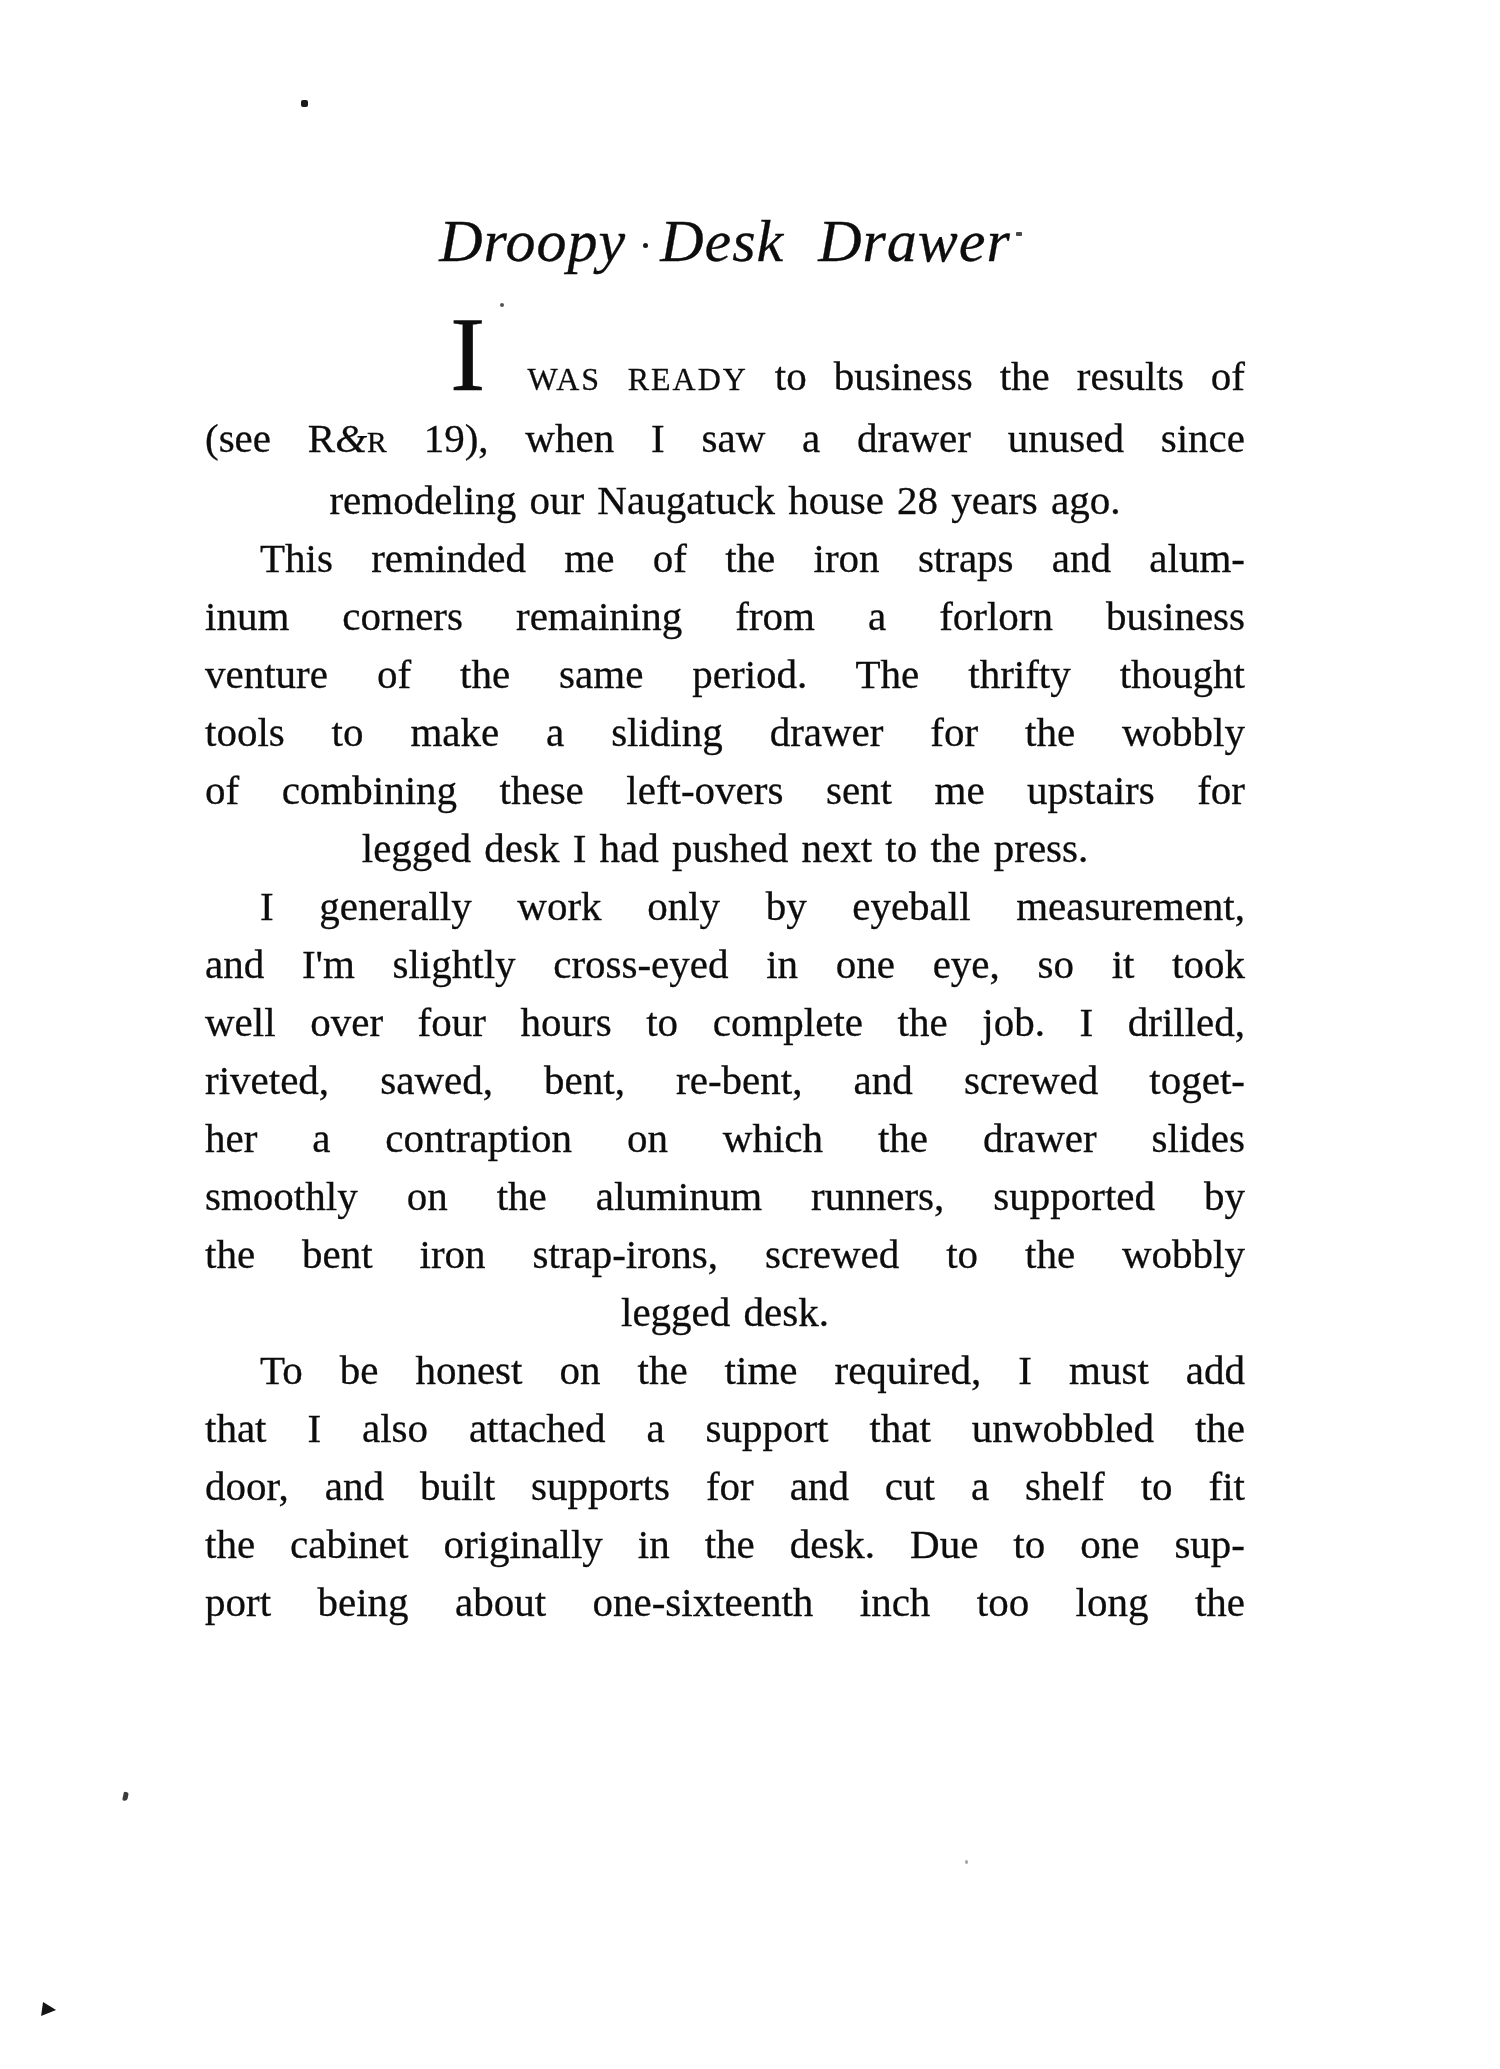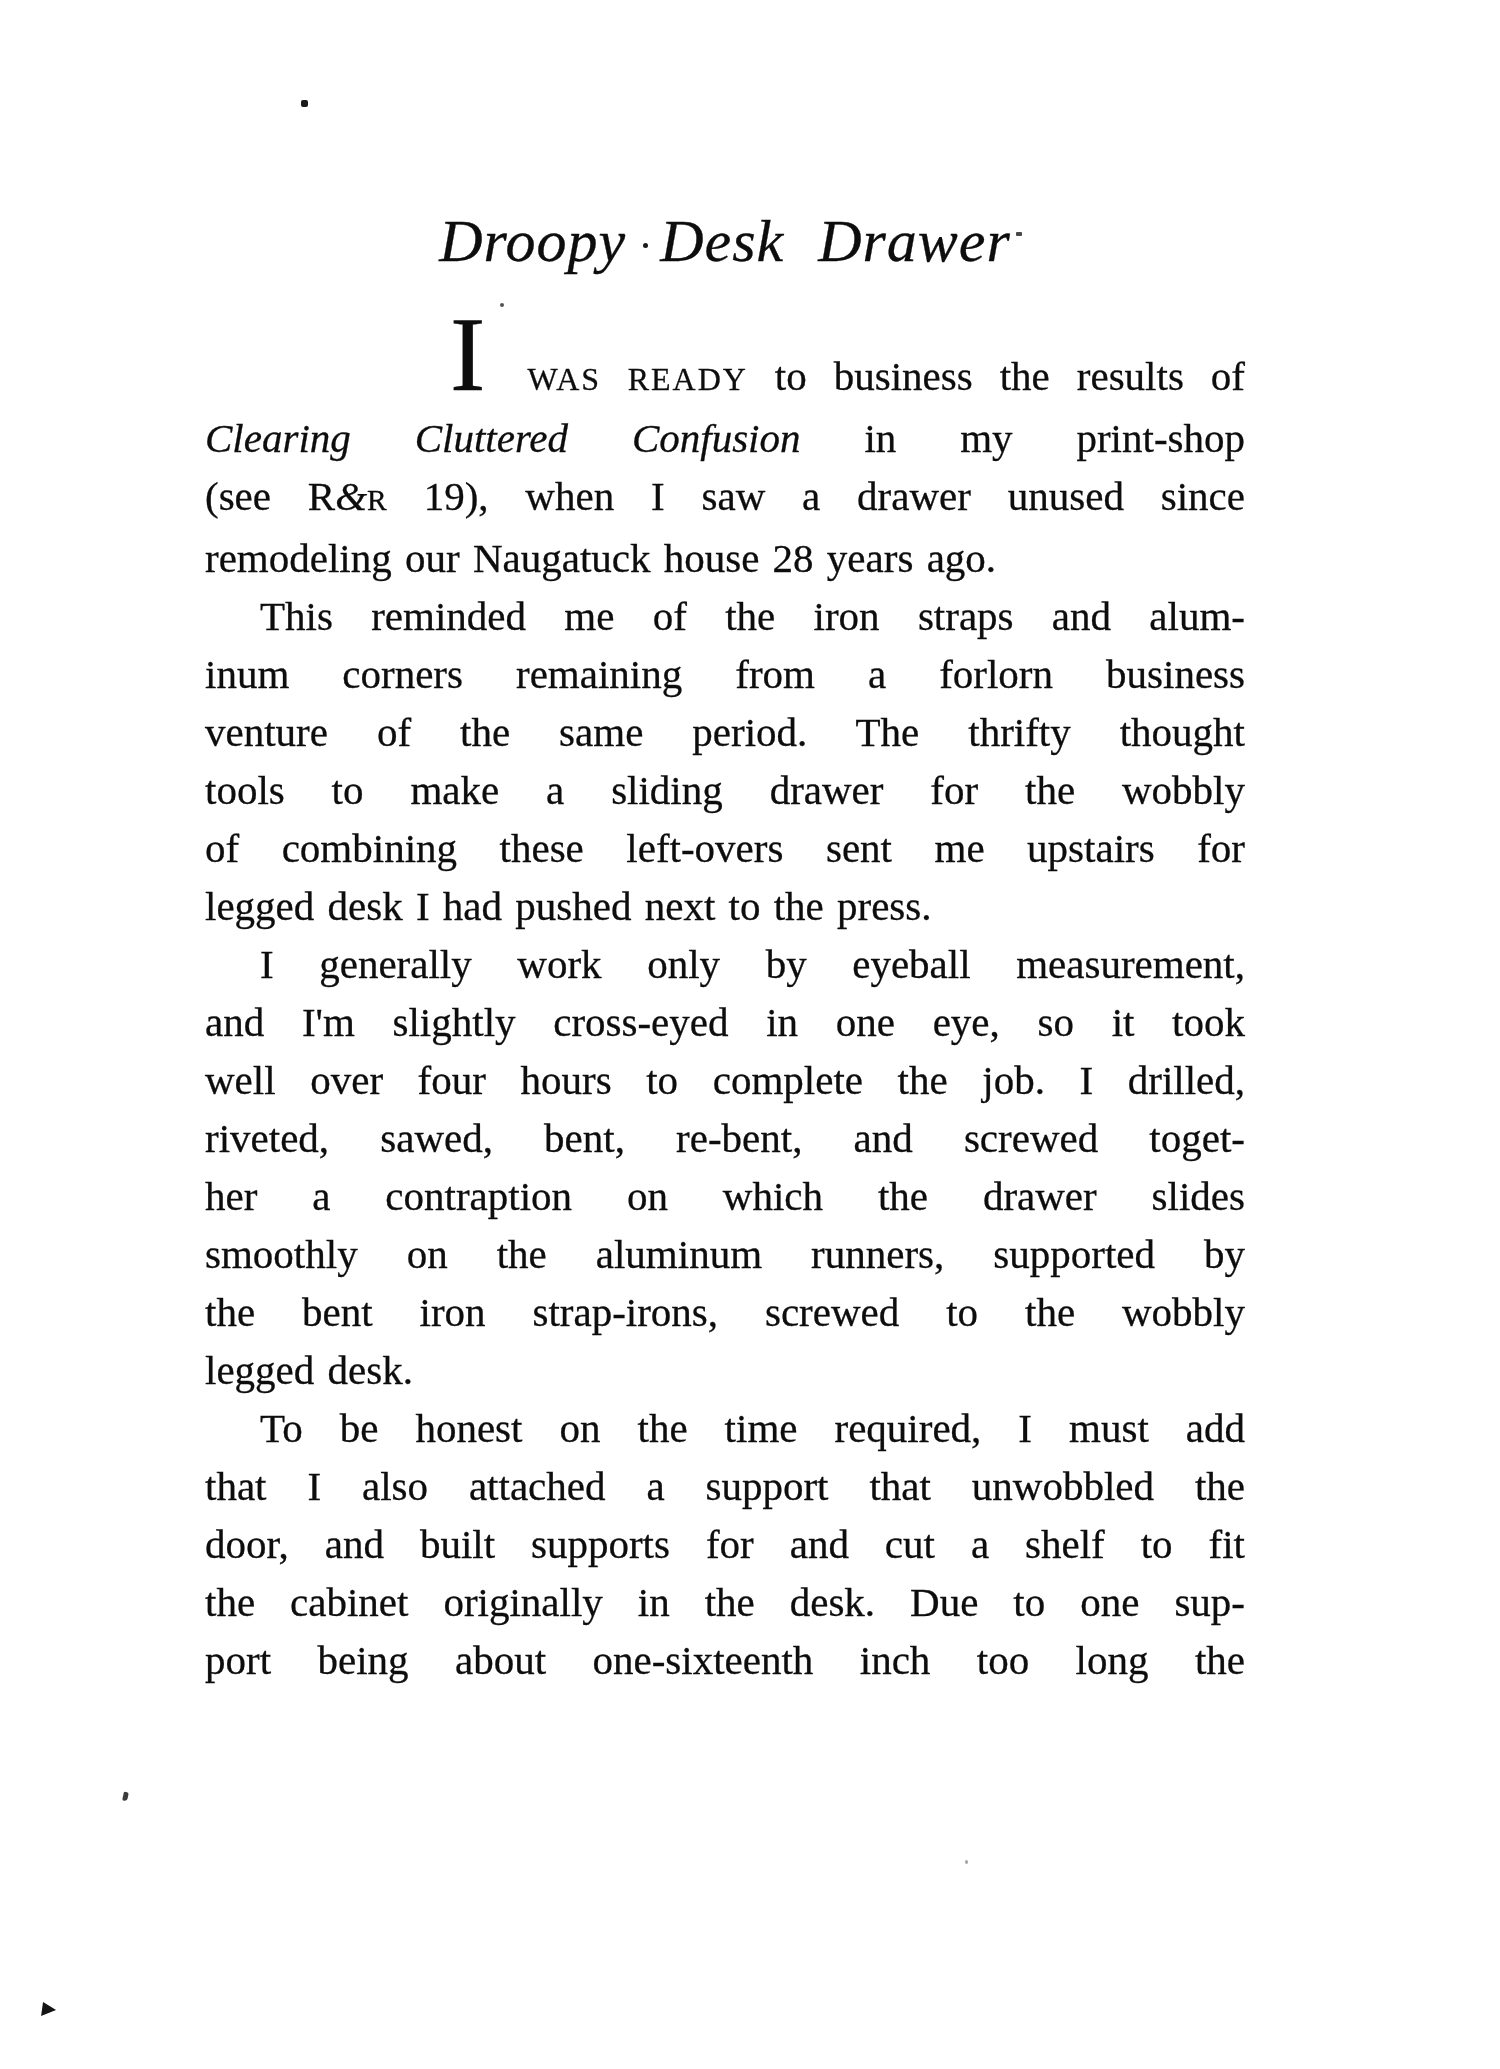--- a/index.html
+++ b/index.html
@@ -35,21 +35,21 @@
     position: absolute;
     top: 347px;
     left: 205px;
     width: 1040px;
     font-size: 41px;
     line-height: 58px;
     word-spacing: 3px;
   }
   .line {
     white-space: normal;
-    text-align: left;
+    text-align: center;
   }
   .line.just {
     text-align: justify;
     text-align-last: justify;
     text-justify: inter-word;
   }
   .seg-n  { }
   .seg-i  { font-style: italic; }
   .seg-b  { font-weight: 400; }
   .seg-sm { font-size: 0.72em; }
@@ -89,21 +89,20 @@
   }
 </style>
 </head>
 <body>
 
 <div class="page">
   <h1 class="title">Droopy Desk Drawer</h1>
 
   <div class="text-block">
       <div class="line just" style="text-indent: 245px;"><span class="seg-dc">I</span><span class="seg-sc">was ready</span><span class="seg-n"> to business the results of</span></div>
-      <div class="line just"><span class="seg-i">Clearing Cluttered Confusion</span><span class="seg-n"> in my print-shop</span></div>
       <div class="line just"><span class="seg-n">(</span><span class="seg-b">see</span><span class="seg-n"> R</span><span class="seg-i">&amp;</span><span class="seg-sm">R</span><span class="seg-n"> 19), when I saw a drawer unused since</span></div>
       <div class="line"><span class="seg-n">remodeling our Naugatuck house 28 years ago.</span></div>
       <div class="line just" style="text-indent: 55px;"><span class="seg-n">This reminded me of the iron straps and alum-</span></div>
       <div class="line just"><span class="seg-n">inum corners remaining from a forlorn business</span></div>
       <div class="line just"><span class="seg-n">venture of the same period. The thrifty thought</span></div>
       <div class="line just"><span class="seg-n">tools to make a sliding drawer for the wobbly</span></div>
       <div class="line just"><span class="seg-n">of combining these left-overs sent me upstairs for</span></div>
       <div class="line"><span class="seg-n">legged desk I had pushed next to the press.</span></div>
       <div class="line just" style="text-indent: 55px;"><span class="seg-n">I generally work only by eyeball measurement,</span></div>
       <div class="line just"><span class="seg-n">and I'm slightly cross-eyed in one eye, so it took</span></div>

